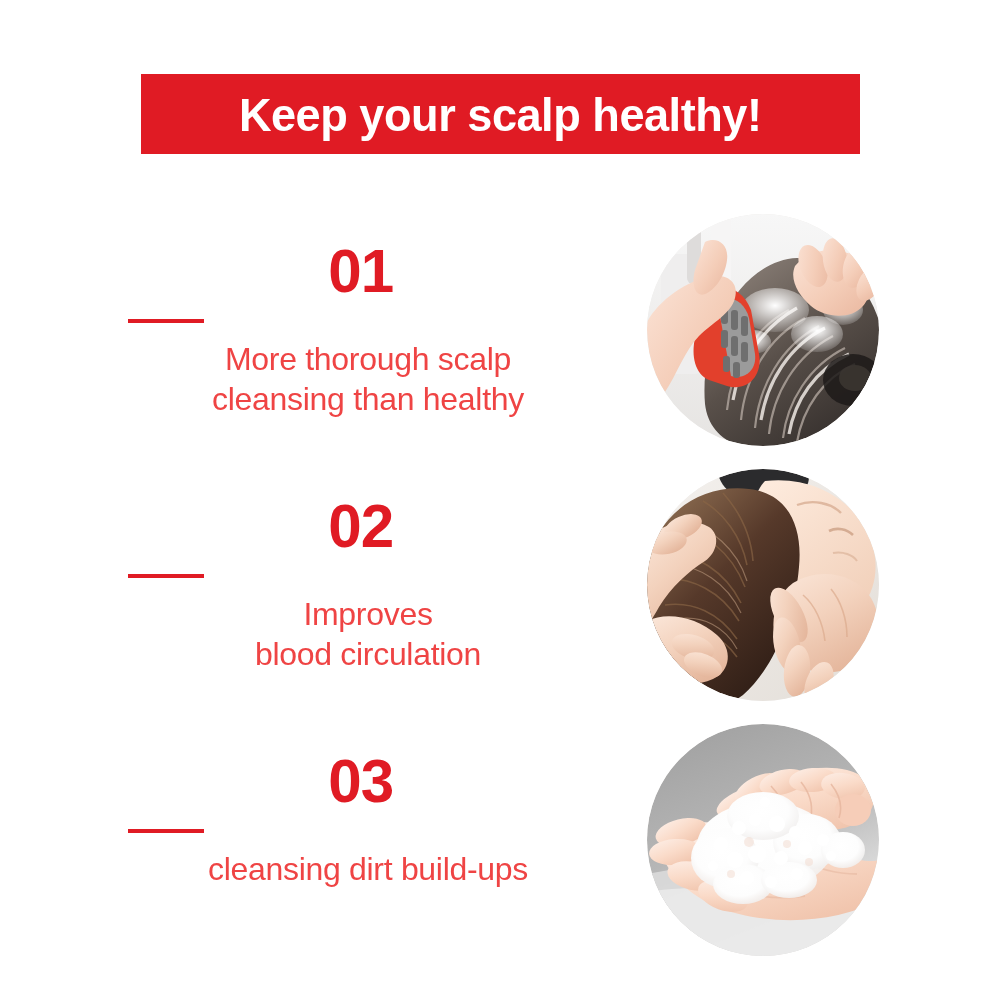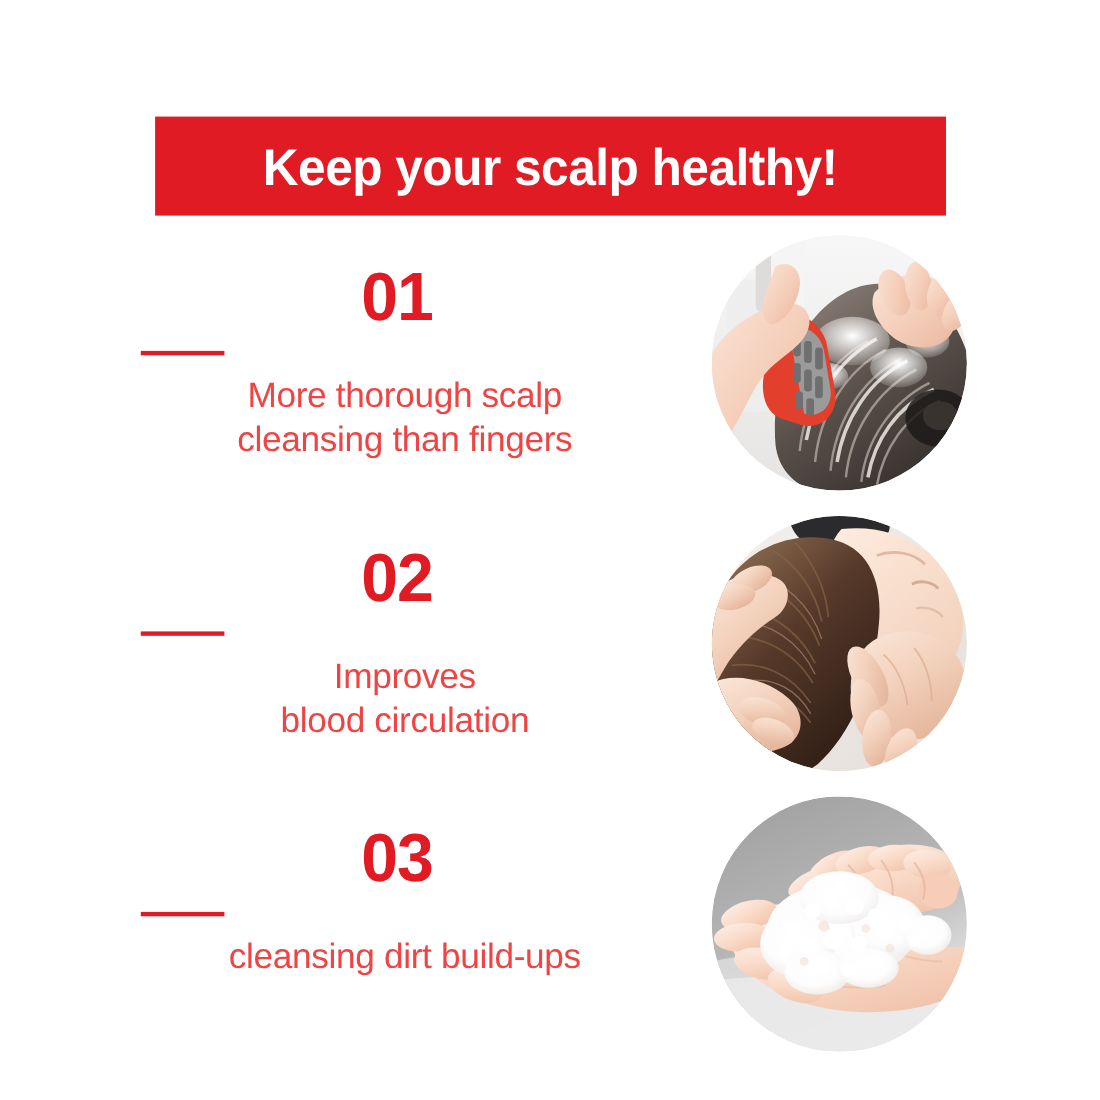--- a/index.html
+++ b/index.html
@@ -23,26 +23,25 @@
     background: #ffffff;
     box-sizing: border-box;
   }
 
   
   .banner {
     position: absolute;
     left: 141px;
     top: 74px;
     width: 719px;
-    height: 90px;
+    height: 80px;
     background: #E01B24;
     display: flex;
     align-items: center;
     justify-content: center;
-    margin-top: 32px;
   }
   .banner-title {
     color: #ffffff;
     font-family: "Liberation Sans", sans-serif;
     font-weight: bold;
     font-size: 47px;
     letter-spacing: -0.5px;
     line-height: 1;
     transform: scaleX(0.96);
     white-space: nowrap;
@@ -121,21 +120,21 @@
   </div>
 
   <div class="features">
 
     <div class="feature-row">
       <div class="feature-text">
         <div class="feature-num">01</div>
         <div class="feature-rule"></div>
         <div class="feature-desc">
           <span class="line">More thorough scalp</span>
-          <span class="line">cleansing than fingers</span>
+          <span class="line">cleansing than healthy</span>
         </div>
       </div>
       <div class="photo">
         <svg viewBox="0 0 232 232" xmlns="http://www.w3.org/2000/svg" role="img">
           <defs>
             <clipPath id="c1">
                 <circle cx="116" cy="116" r="116"></circle>
               </clipPath>
             <linearGradient id="bg1" x1="0" y1="0" x2="0" y2="1">
               <stop offset="0" stop-color="#f7f7f7"></stop>

